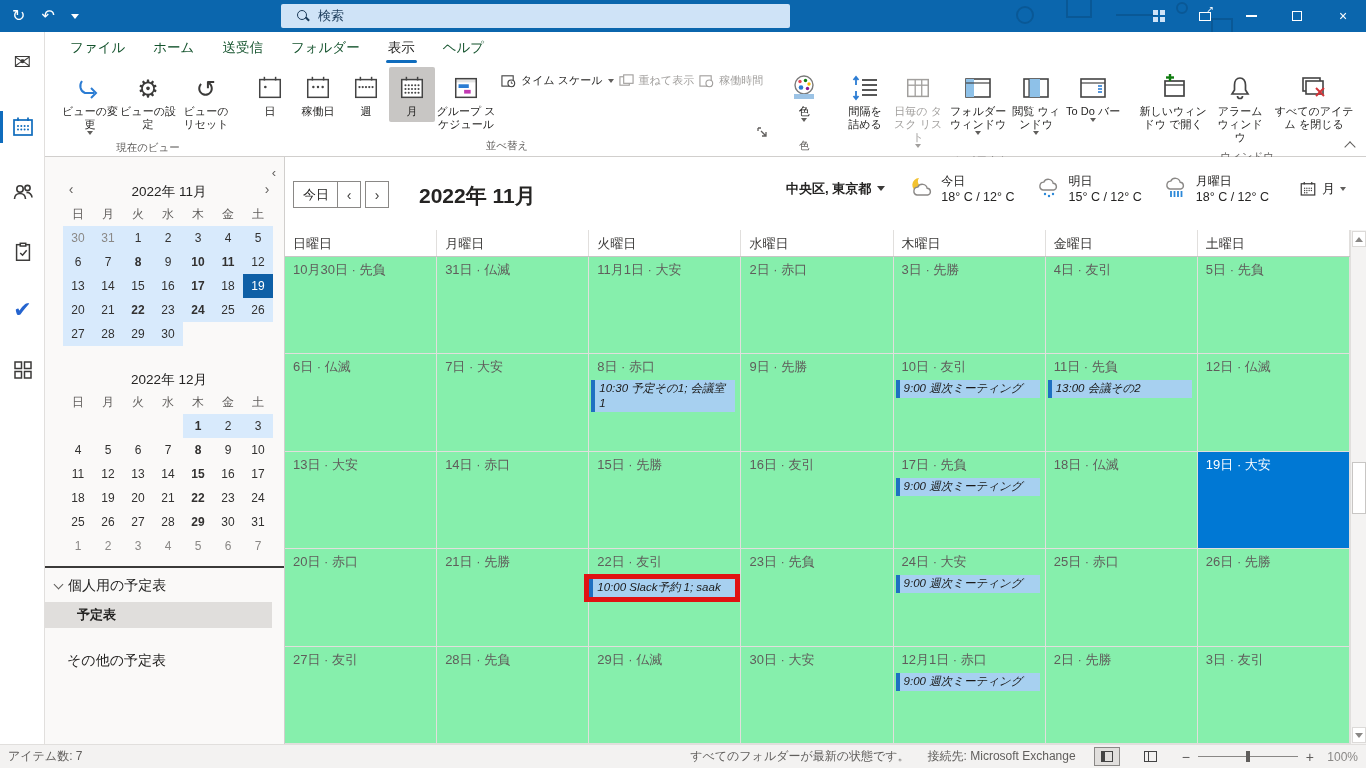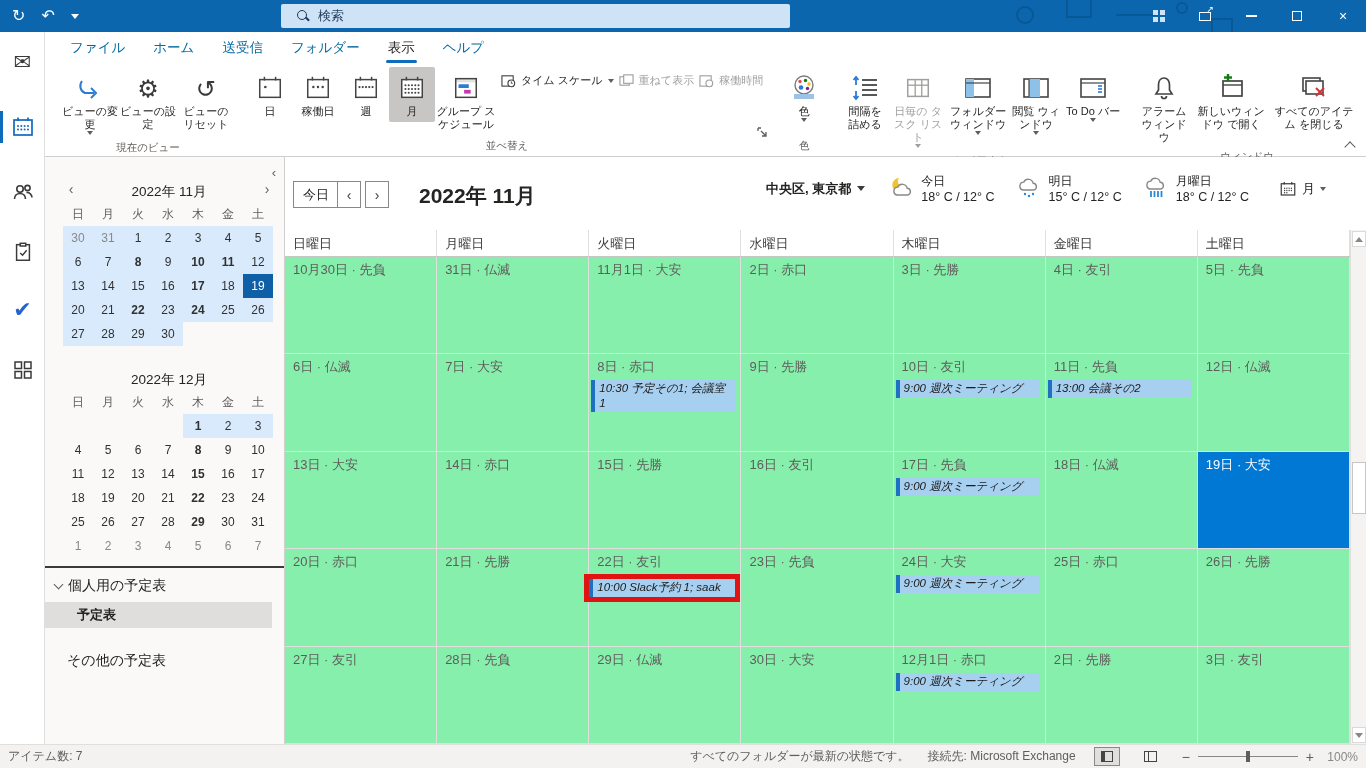--- a/index.html
+++ b/index.html
@@ -23,21 +23,21 @@
   .wbtn { width:46px; height:32px; display:flex; align-items:center; justify-content:center; font-size:14px; cursor:pointer; }
   .minline { width:11px; height:1.5px; background:#fff; display:inline-block; }
   .maxbox { width:10px; height:10px; border:1.5px solid #fff; display:inline-block; }
   .gridglyph { display:inline-grid; grid-template-columns:5px 5px; gap:1.5px; }
   .gridglyph i { width:5px; height:5px; background:#cfe3f7; }
   .popglyph { width:12px; height:9px; border:1.5px solid #fff; position:relative; }
   .popglyph::after { content:"↗"; position:absolute; right:-4px; top:-9px; font-size:9px; }
 
   
   .tabs { position:absolute; top:32px; left:0; right:0; height:33px; background:#fff; display:flex; align-items:flex-end; padding-left:56px; }
-  .tab { font-size:13.5px; color:#0369a1; padding:6px 14px 8px; cursor:pointer; }
+  .tab { font-size:13.5px; color:#14532d; padding:6px 14px 8px; cursor:pointer; }
   .tab.active { color:#252423; font-weight:400; position:relative; }
   .tab.active::after { content:""; position:absolute; left:12px; right:12px; bottom:2px; height:3px; background:#0f6cbd; border-radius:2px; }
 
   
   .ribbon { position:absolute; top:65px; left:45px; right:0; height:92px; background:#fff; border-bottom:1px solid #d1cfcd; display:flex; padding:2px 4px 0 12px; }
   .rgroup { display:flex; flex-direction:column; padding:0 4px; position:relative; }
   .rsep { width:1px; background:#e1dfdd; margin:4px 2px 8px; }
   .rbody { display:flex; flex:1; align-items:flex-start; }
   .rlabel { text-align:center; font-size:10.5px; color:#605e5c; padding:2px 0 3px; }
   .rbig { width:58px; display:flex; flex-direction:column; align-items:center; text-align:center;
@@ -78,21 +78,21 @@
   .fp-cal-item { position:absolute; left:0; right:12px; top:445px; height:26px; background:#e0dedc; display:flex; align-items:center;
     padding-left:32px; font-size:13px; font-weight:700; cursor:pointer; }
 
   
   .mainhead { position:absolute; left:285px; top:157px; right:16px; height:73px; background:#fff; }
   .btn-today { position:absolute; left:8px; top:24px; height:27px; padding:0 9px; border:1px solid #8a8886; background:#fff;
     font-size:13px; display:flex; align-items:center; cursor:pointer; }
   .btn-nav { position:absolute; top:24px; width:24px; height:27px; border:1px solid #8a8886; background:#fff;
     display:flex; align-items:center; justify-content:center; font-size:14px; color:#3b3a39; cursor:pointer; }
   .cal-title { position:absolute; left:134px; top:25px; font-size:21px; font-weight:700; }
-  .weather { position:absolute; right:24px; top:16px; display:flex; align-items:center; gap:22px; }
+  .weather { position:absolute; right:4px; top:16px; display:flex; align-items:center; gap:22px; }
   .wloc { font-size:13px; font-weight:700; display:flex; align-items:center; gap:6px; cursor:pointer; }
   .tri-d { width:0;height:0;border-left:4px solid transparent;border-right:4px solid transparent;border-top:5px solid #3b3a39; }
   .weather-items { display:flex; gap:20px; }
   .witem { display:flex; align-items:center; gap:6px; cursor:pointer; }
   .wday { font-size:12px; }
   .wtemp { font-size:12.5px; }
   .viewsel { display:flex; align-items:center; gap:5px; font-size:13px; cursor:pointer; margin-left:8px; }
 
   .dow-row { position:absolute; left:285px; top:230px; right:16px; height:27px; display:flex; background:#fff; border-bottom:1px solid #c8c6c4; }
   .dow-cell { flex:1; font-size:13px; color:#3b3a39; padding:5px 0 0 8px; border-right:1px solid #e1dfdd; }
@@ -416,41 +416,41 @@
           <span>To Do バー</span>
           <span class="chev-d"></span>
         </div>
       </div>
       <div class="rlabel">レイアウト</div>
     </div>
     <div class="rsep"></div>
 
     <div class="rgroup">
       <div class="rbody">
-        <div class="rbig" style="width:58px">
-          <span class="ricon">
-            <svg width="30" height="30" viewBox="0 0 30 30">
-                <path d="M15,5 C11.5,5 9.5,8 9.5,12 L9.5,17 L7,21 L23,21 L20.5,17 L20.5,12 C20.5,8 18.5,5 15,5 Z" fill="none" stroke="#444" stroke-width="1.7"></path>
-                <path d="M12.5,23 a2.5,2.5 0 0 0 5,0" fill="none" stroke="#444" stroke-width="1.7"></path>
-              </svg>
-          </span>
-          <span>アラーム ウィンドウ</span>
-        </div>
         <div class="rbig" style="width:76px">
           <span class="ricon">
             <svg width="30" height="30" viewBox="0 0 30 30">
                 <rect x="7" y="8" width="19" height="15" fill="#fff" stroke="#444" stroke-width="1.7"></rect>
                 <line x1="7" y1="12" x2="26" y2="12" stroke="#444" stroke-width="1.4"></line>
                 <g stroke="#107c10" stroke-width="2.4">
                   <line x1="8" y1="4.5" x2="16" y2="4.5"></line>
                   <line x1="12" y1="1" x2="12" y2="8"></line>
                 </g>
               </svg>
           </span>
           <span>新しいウィンドウ で開く</span>
+        </div>
+        <div class="rbig" style="width:58px">
+          <span class="ricon">
+            <svg width="30" height="30" viewBox="0 0 30 30">
+                <path d="M15,5 C11.5,5 9.5,8 9.5,12 L9.5,17 L7,21 L23,21 L20.5,17 L20.5,12 C20.5,8 18.5,5 15,5 Z" fill="none" stroke="#444" stroke-width="1.7"></path>
+                <path d="M12.5,23 a2.5,2.5 0 0 0 5,0" fill="none" stroke="#444" stroke-width="1.7"></path>
+              </svg>
+          </span>
+          <span>アラーム ウィンドウ</span>
         </div>
         <div class="rbig" style="width:90px">
           <span class="ricon">
             <svg width="30" height="30" viewBox="0 0 30 30">
                 <rect x="4" y="5" width="17" height="13" fill="#fff" stroke="#444" stroke-width="1.6"></rect>
                 <rect x="7" y="8" width="17" height="13" fill="#fff" stroke="#444" stroke-width="1.6"></rect>
                 <g stroke="#d13438" stroke-width="2">
                   <line x1="17" y1="15" x2="25" y2="23"></line>
                   <line x1="25" y1="15" x2="17" y2="23"></line>
                 </g>

